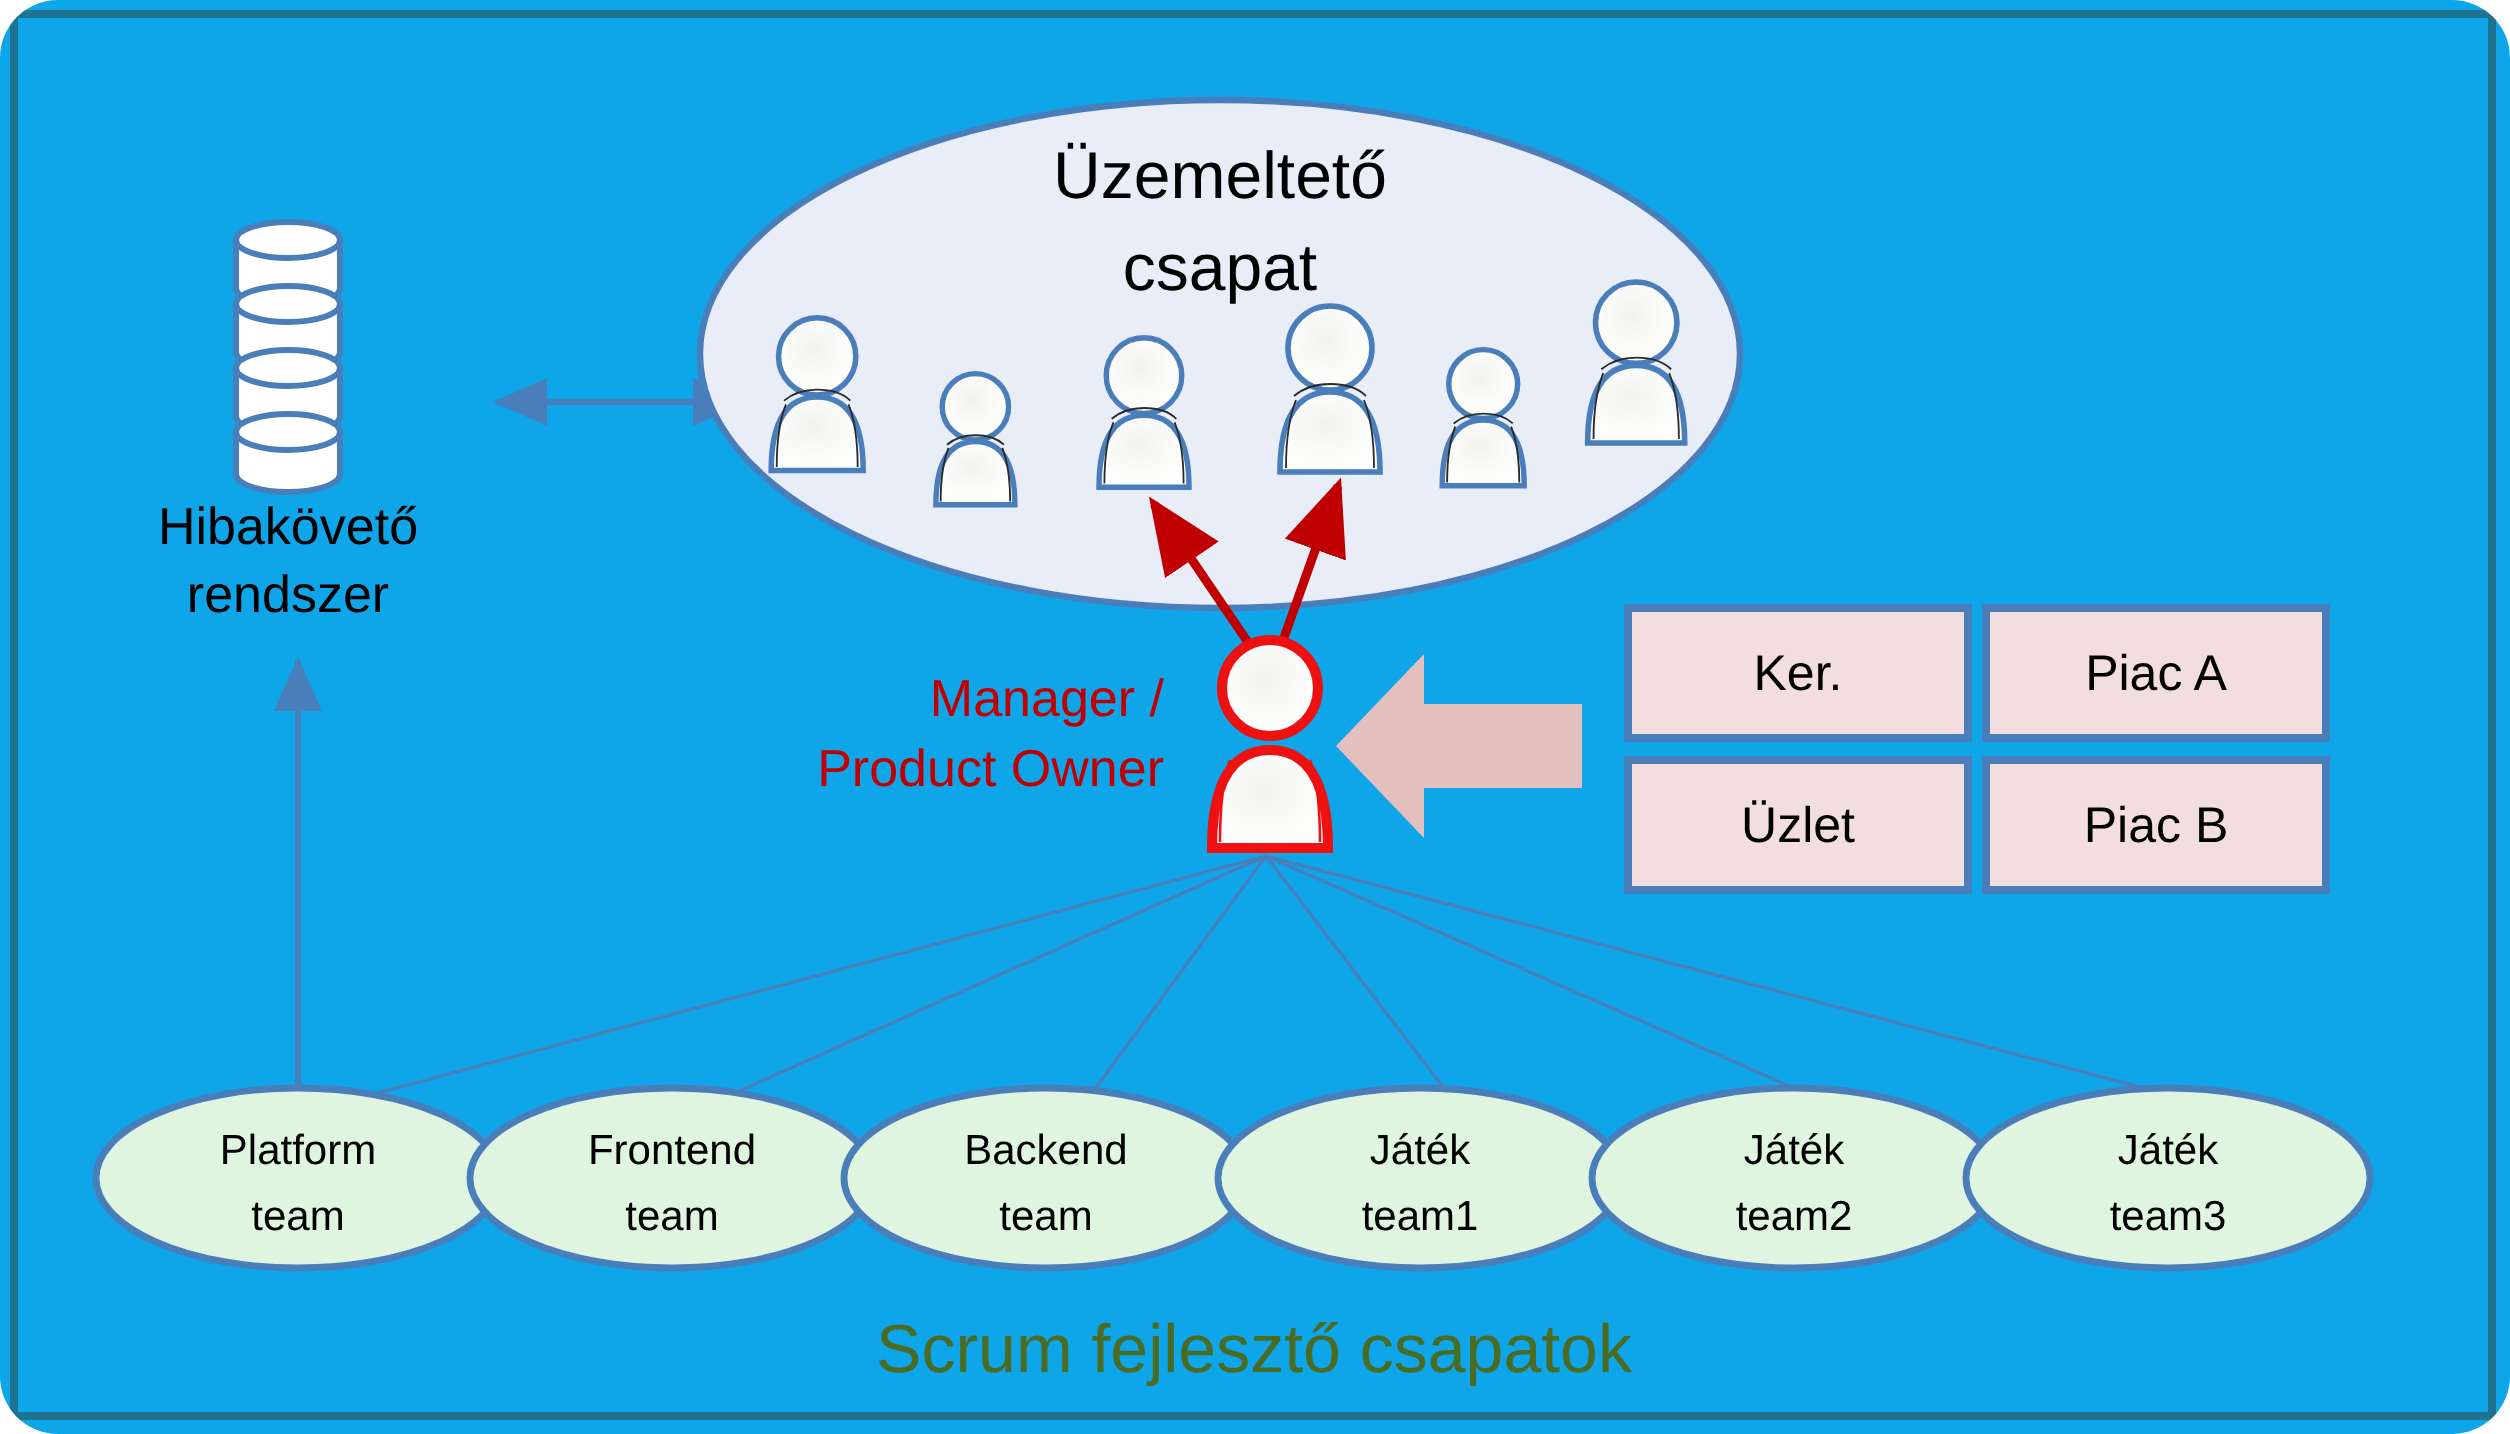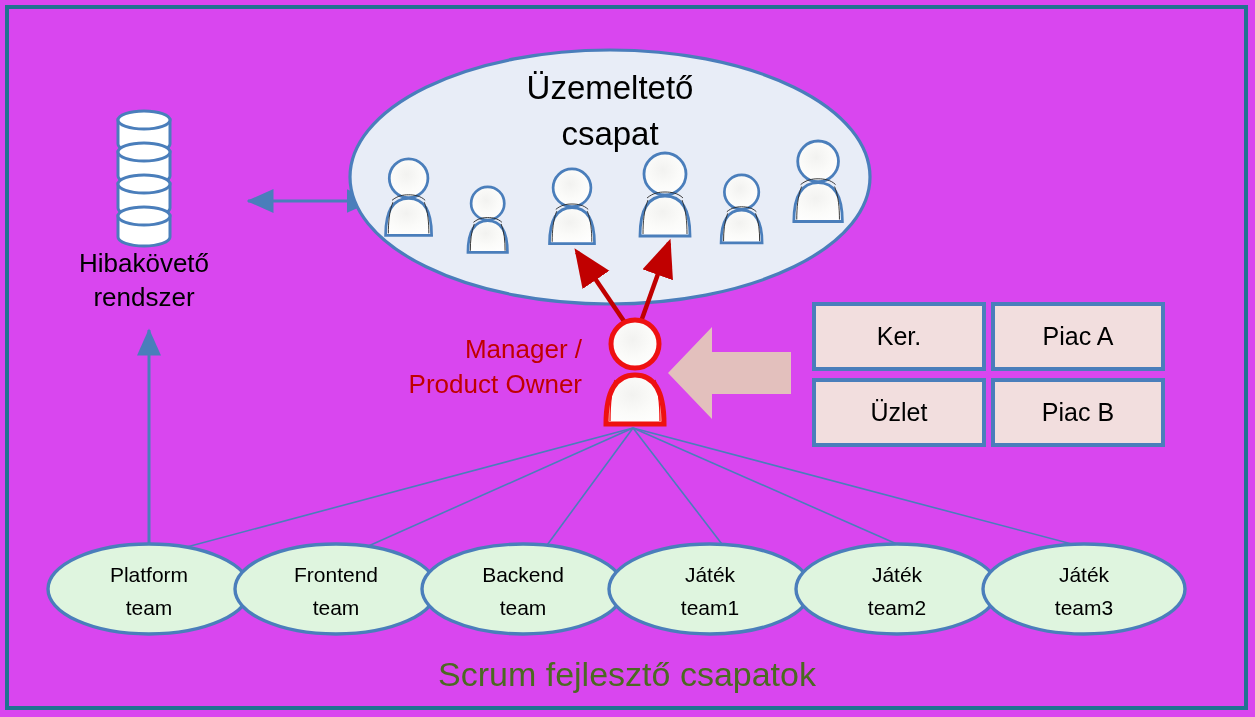--- a/index.html
+++ b/index.html
@@ -7,22 +7,23 @@
     padding: 0;
     background: #ffffff;
   }
   body {
     font-family: "Liberation Sans", sans-serif;
   }
   #canvas {
     position: relative;
     width: 1255px;
     height: 717px;
-    background: #d946ef;
+    background: #0ea5e9;
     overflow: hidden;
+    border-radius: 29px;
   }
   #frame {
     position: absolute;
     left: 5px;
     top: 5px;
     width: 1243px;
     height: 705px;
     border: 4px solid #1F7391;
     box-sizing: border-box;
   }

